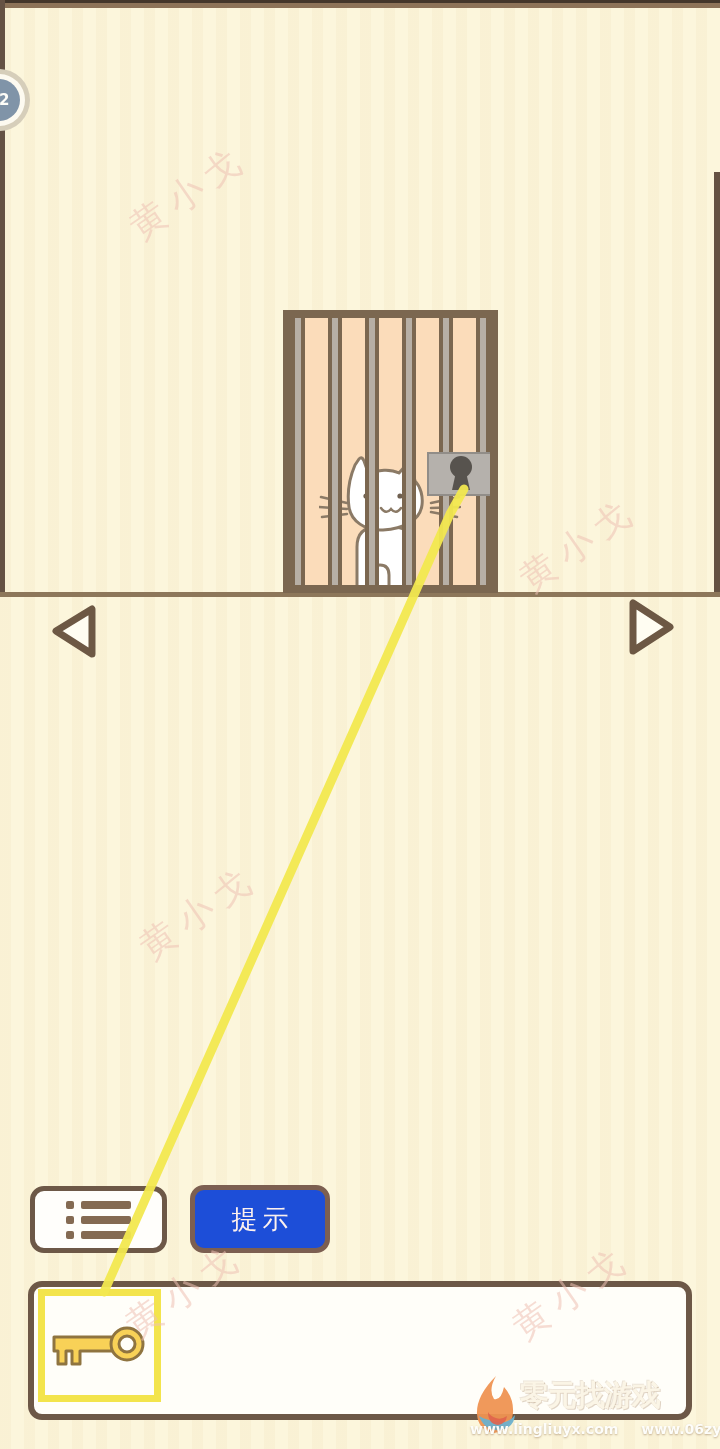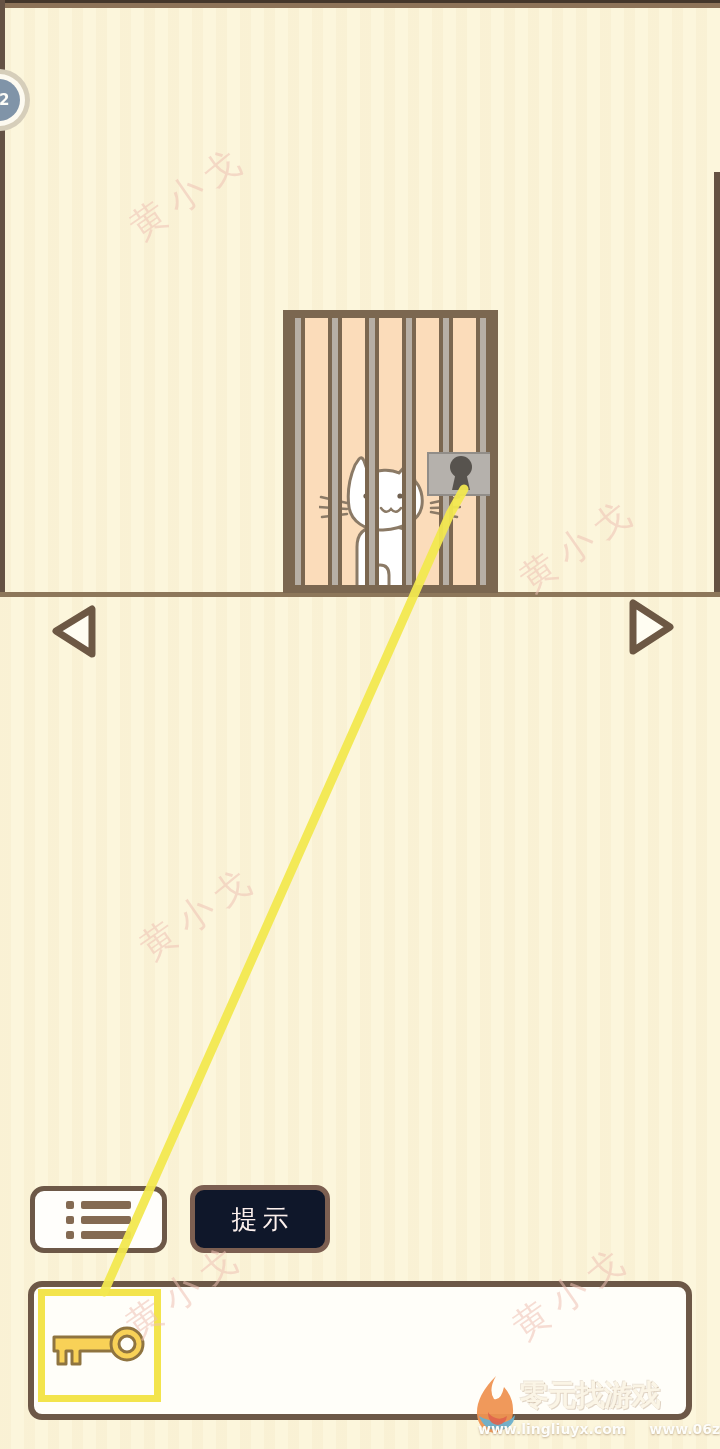--- a/index.html
+++ b/index.html
@@ -47,21 +47,21 @@
 
   
   .menu-button{position:absolute;left:30px;top:1186px;width:137px;height:67px;z-index:30;
     background:#fffefb;border:5px solid #6d5847;border-radius:14px;box-sizing:border-box;
     display:flex;align-items:center;justify-content:center;cursor:pointer;}
   .menu-icon{display:flex;flex-direction:column;gap:7px;}
   .menu-row{display:flex;align-items:center;gap:7px;}
   .menu-dot{width:8px;height:8px;background:#846a52;border-radius:2px;}
   .menu-line{width:50px;height:8px;background:#846a52;border-radius:2px;}
   .hint-button{position:absolute;left:190px;top:1185px;width:140px;height:68px;z-index:30;
-    background:#0f172a;border:5px solid #7c5f51;border-radius:14px;box-sizing:border-box;
+    background:#1d4ed8;border:5px solid #7c5f51;border-radius:14px;box-sizing:border-box;
     display:flex;align-items:center;justify-content:center;cursor:pointer;
     color:#fdf1ee;font-size:26px;letter-spacing:5px;text-indent:5px;}
 
   
   .inventory{position:absolute;left:28px;top:1281px;width:664px;height:139px;z-index:30;
     background:#fffef9;border:6px solid #6d5847;border-radius:14px;box-sizing:border-box;}
   .slot-selected{position:absolute;left:4px;top:2px;width:123px;height:113px;box-sizing:border-box;
     border:7px solid #f3e44c;background:#fffef9;
     display:flex;align-items:center;justify-content:center;cursor:pointer;}
 
@@ -71,21 +71,21 @@
     transform:rotate(-35deg);}
   .wm1{left:122px;top:168px;} .wm2{left:512px;top:520px;} .wm3{left:132px;top:888px;}
   .wm4{left:118px;top:1266px;} .wm5{left:505px;top:1268px;}
 
   
   .site-mark{position:absolute;right:0;bottom:0;width:250px;height:75px;z-index:60;pointer-events:none;}
   .flame{position:absolute;left:-4px;top:0;width:56px;height:62px;}
   .site-title{position:absolute;left:50px;top:2px;width:200px;
     color:#fbf5e6;opacity:.95;font-size:29px;font-weight:bold;letter-spacing:-1px;
     text-shadow:1px 1px 0 rgba(176,146,112,.4), -1px -1px 0 rgba(176,146,112,.25);white-space:nowrap;}
-  .site-urls{position:absolute;left:8px;top:47px;width:240px;display:flex;gap:23px;
+  .site-urls{position:absolute;left:0;top:47px;width:240px;display:flex;gap:23px;
     color:#fdfdfa;font-size:14px;font-weight:bold;
     text-shadow:0 1px 2px rgba(150,118,88,.55);white-space:nowrap;}
 </style>
 </head>
 <body>
 
 <div class="stripes"></div>
 
 <div class="top-bar"></div>
 <div class="wall-left"></div>

